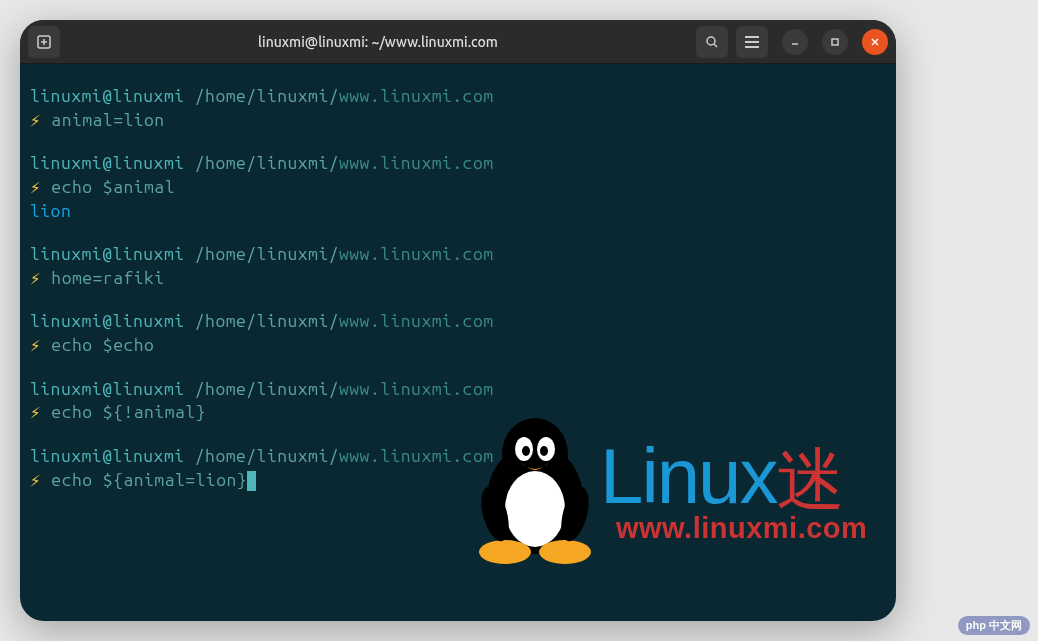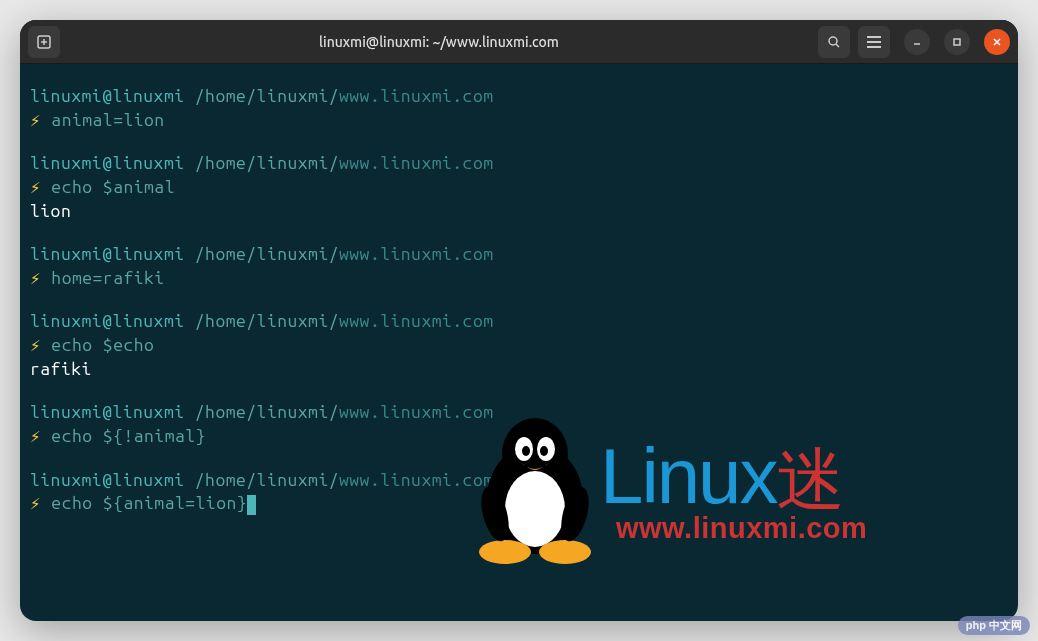--- a/index.html
+++ b/index.html
@@ -11,24 +11,24 @@
       background: #e8e8e8;
       width: 1038px;
       height: 641px;
       font-family: 'Ubuntu Mono', 'DejaVu Sans Mono', monospace;
       position: relative;
     }
     .window {
       position: absolute;
       top: 20px;
       left: 20px;
-      width: 998px;
+      width: 876px;
       height: 601px;
       background: #0a2832;
-      border-radius: 16px;
+      border-radius: 24px;
       overflow: hidden;
       box-shadow: 0 10px 40px rgba(0,0,0,0.3);
     }
     .titlebar {
       height: 44px;
       background: #2b2b2b;
       display: flex;
       align-items: center;
       padding: 0 8px;
       border-bottom: 1px solid #1a1a1a;
@@ -101,21 +101,21 @@
     .path {
       color: #5ca49e;
     }
     .bolt {
       color: #f5c542;
     }
     .cmd {
       color: #5ca49e;
     }
     .output {
-      color: #ffffff;
+      color: #0ea5e9;
     }
     .url-text {
       color: #3a8a8c;
     }
     .cursor {
       display: inline-block;
       width: 9px;
       height: 20px;
       background: #4eb6b8;
       vertical-align: middle;
@@ -243,21 +243,20 @@
           <div class="prompt-line"><span class="bolt">⚡</span><span class="cmd"> echo $animal</span></div>
           <div class="prompt-line output">lion</div>
         </div>
         <div class="block">
           <div class="prompt-line"><span class="user-host">linuxmi@linuxmi</span><span class="path"> /home/linuxmi/</span><span class="url-text">www.linuxmi.com</span></div>
           <div class="prompt-line"><span class="bolt">⚡</span><span class="cmd"> home=rafiki</span></div>
         </div>
         <div class="block">
           <div class="prompt-line"><span class="user-host">linuxmi@linuxmi</span><span class="path"> /home/linuxmi/</span><span class="url-text">www.linuxmi.com</span></div>
           <div class="prompt-line"><span class="bolt">⚡</span><span class="cmd"> echo $echo</span></div>
-          <div class="prompt-line output">rafiki</div>
         </div>
         <div class="block">
           <div class="prompt-line"><span class="user-host">linuxmi@linuxmi</span><span class="path"> /home/linuxmi/</span><span class="url-text">www.linuxmi.com</span></div>
           <div class="prompt-line"><span class="bolt">⚡</span><span class="cmd"> echo ${!animal}</span></div>
         </div>
         <div class="block" style="margin-bottom: 0px;">
           <div class="prompt-line"><span class="user-host">linuxmi@linuxmi</span><span class="path"> /home/linuxmi/</span><span class="url-text">www.linuxmi.com</span></div>
           <div class="prompt-line"><span class="bolt">⚡</span><span class="cmd"> echo ${animal=lion}</span><span class="cursor"></span></div>
         </div>
       </div>

